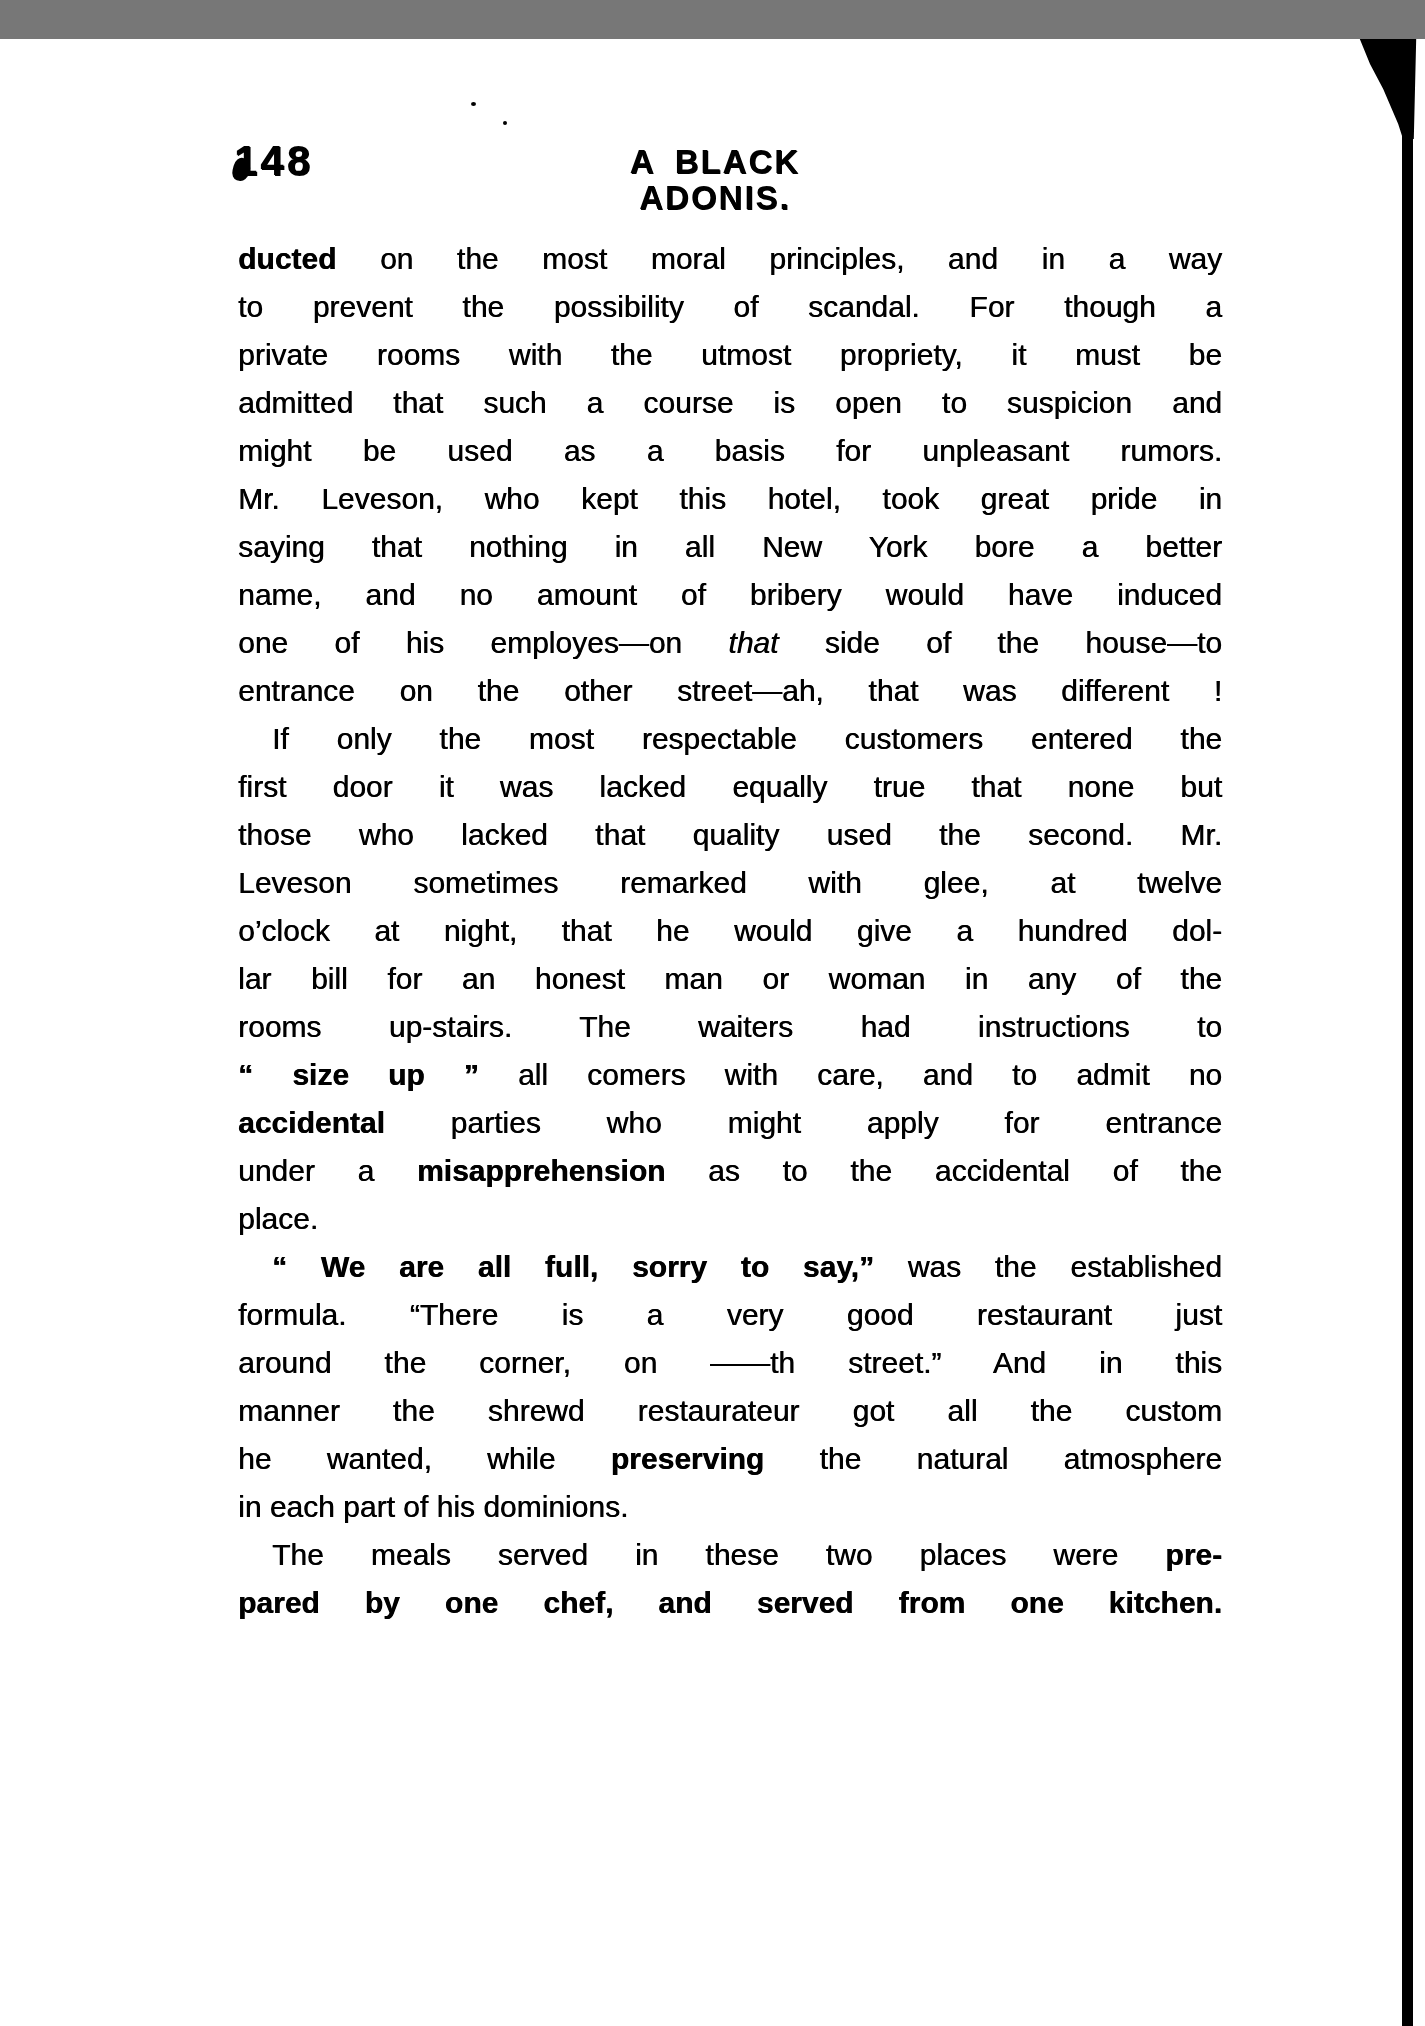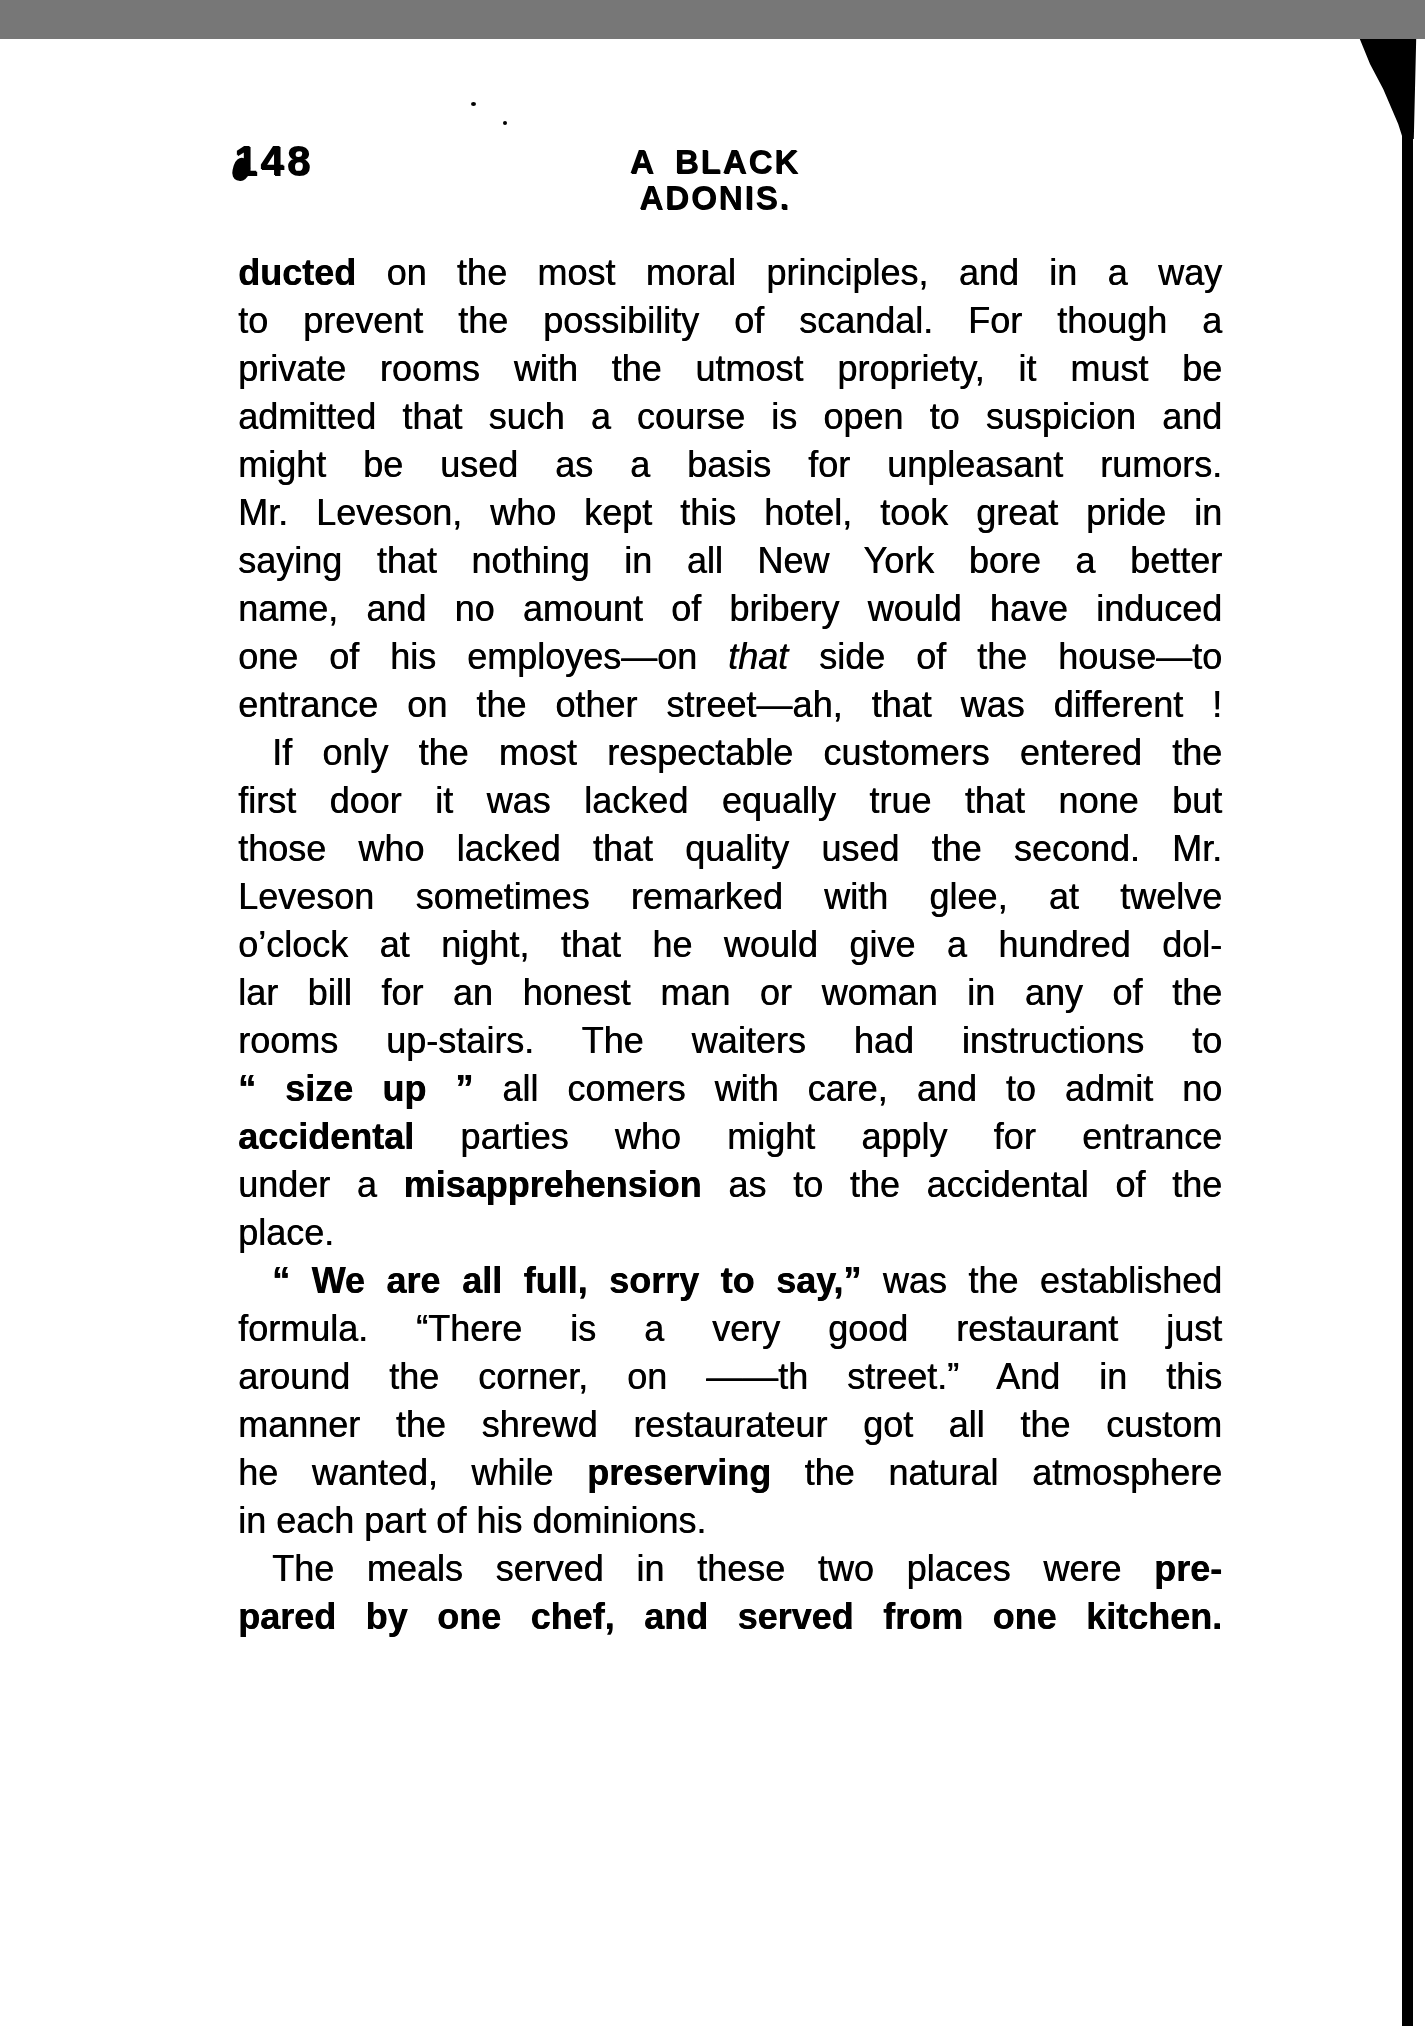--- a/index.html
+++ b/index.html
@@ -19,22 +19,22 @@
     text-shadow:1px 1px 0 #000;
   }
   .runtitle{
     position:absolute;left:555px;top:105px;width:320px;
     text-align:center;
     font-size:33px;font-weight:bold;letter-spacing:2px;word-spacing:9px;line-height:1.1;
     text-shadow:0.8px 0.6px 0 #000;
   }
   
   .body{
-    position:absolute;left:238px;top:210px;width:984px;
-    font-size:36px;line-height:48px;
+    position:absolute;left:238px;top:196px;width:984px;
+    font-size:30px;line-height:48px;
     text-shadow:0.5px 0.3px 0 #000;
   }
   .line{
     text-align:justify;
     text-align-last:justify;
     white-space:nowrap;
     height:48px;
   }
   .line.end{text-align-last:left;}
   .line.indent{text-indent:34px;}

